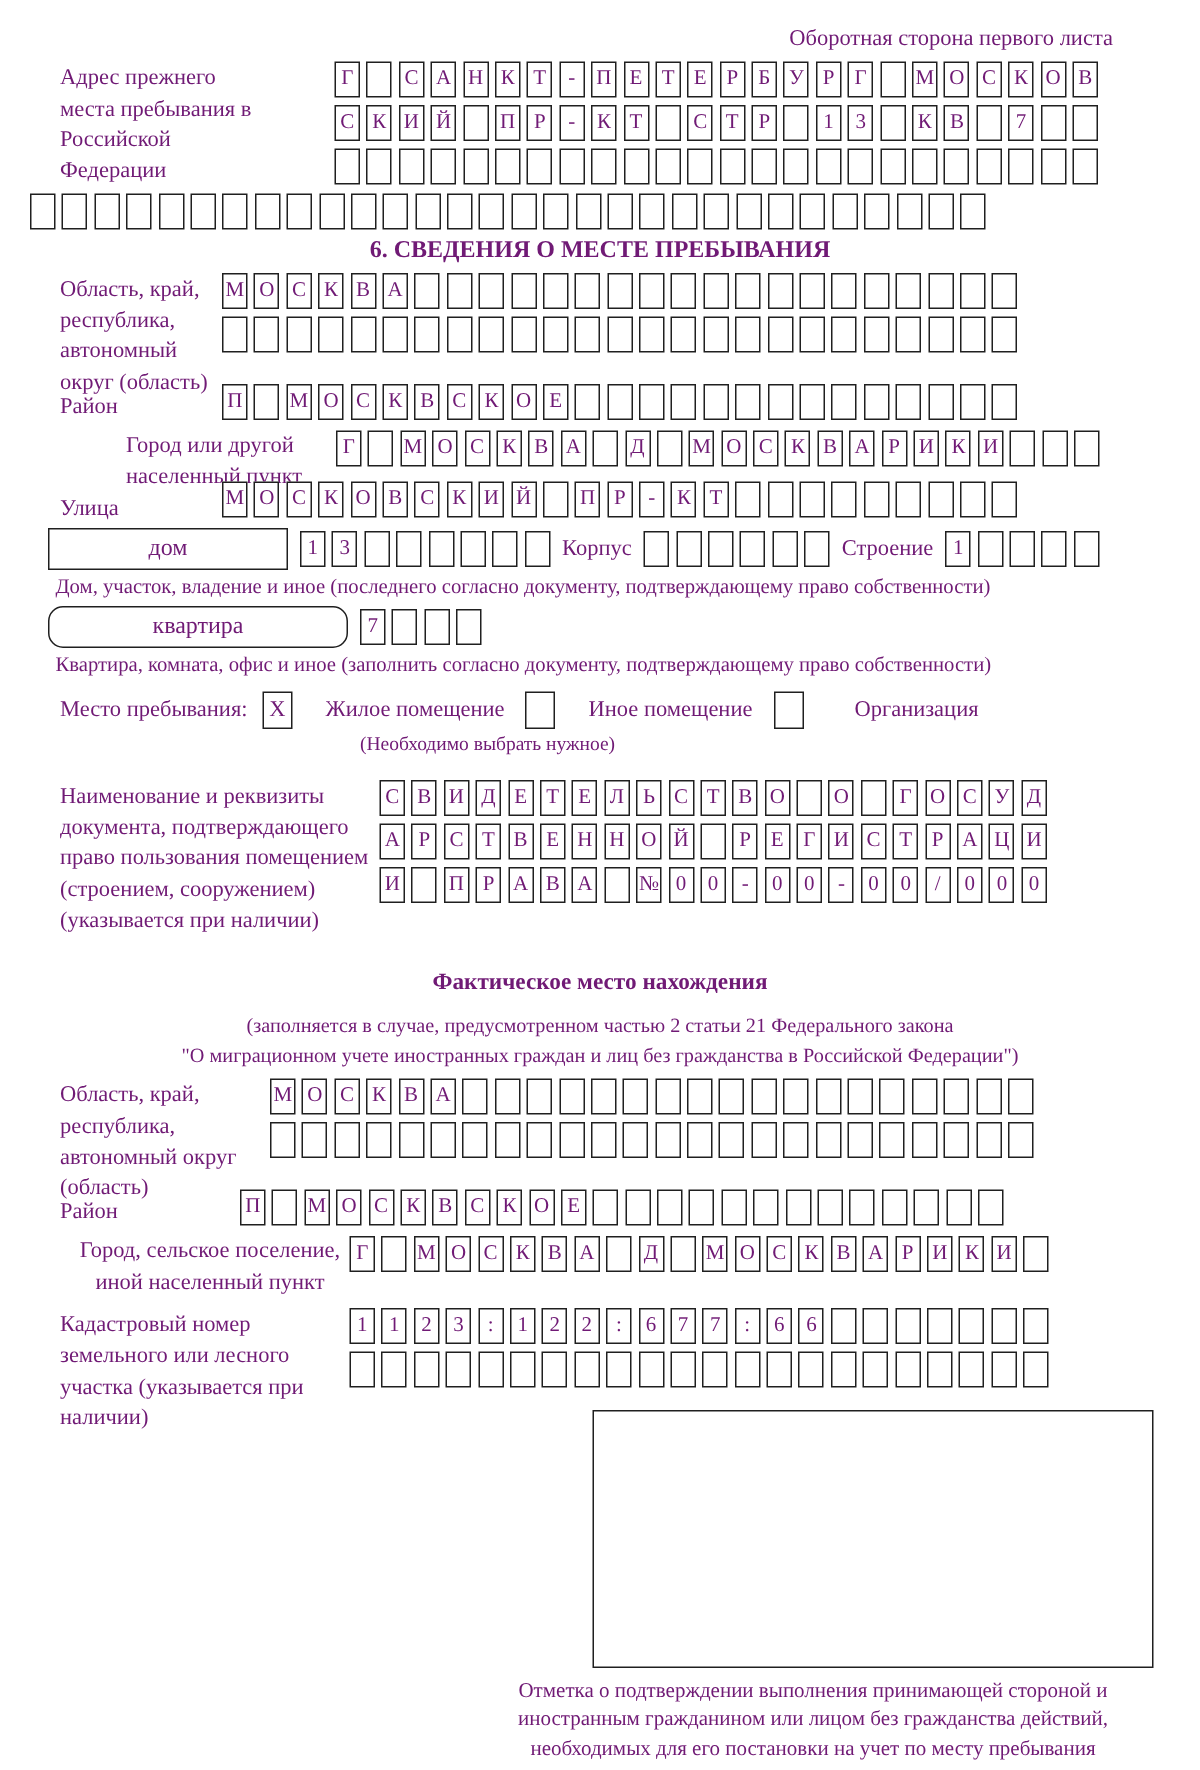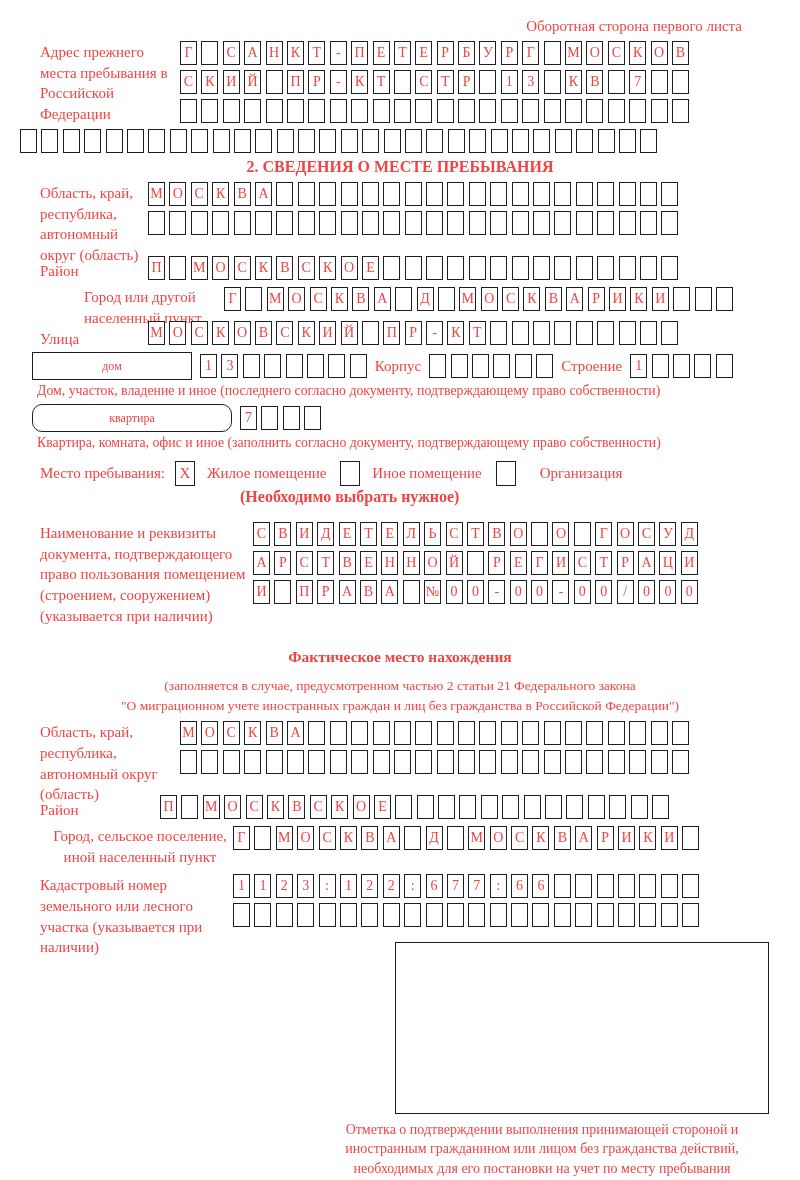--- a/index.html
+++ b/index.html
@@ -3,21 +3,21 @@
 <meta charset="utf-8">
 <style>
   * { margin:0; padding:0; box-sizing:border-box; }
   html,body { background:#fff; }
   .page {
     position:relative;
     width:800px; height:1180px;
     margin:0 auto;
     background:#fff;
     font-family:"Liberation Serif","DejaVu Serif",serif;
-    color:#ef4444;
+    color:#701a75;
     overflow:hidden;
   }
   .corner-note {
     text-align:right;
     padding:18px 58px 0 0;
     font-size:15px;
   }
   
   .cells { display:flex; gap:4.4px; margin-bottom:5px; }
   .cell {
@@ -34,54 +34,54 @@
   }
   .boxcol { display:flex; flex-direction:column; }
   .note { text-align:center; font-size:13.5px; margin:2px 0 4px 0; }
   .h-bold { text-align:center; font-weight:bold; font-size:16px; }
   .caption-left { font-size:13.8px; margin:1px 0 5px 37px; }
   
   .inline-row { display:flex; align-items:center; margin-left:32px; margin-bottom:3px; }
   .bigbox {
     border:1.5px solid #1f1f1f; height:28px;
     display:flex; align-items:center; justify-content:center;
-    font-size:12px; background:#fff;
+    font-size:16px; background:#fff;
   }
   .inline-row .cells { margin-bottom:0; }
   .inline-label { font-size:15px; padding:0 8px; white-space:nowrap; }
   
   .stay-row { display:flex; align-items:center; margin:10px 0 2px 40px; font-size:15px; }
   .chk {
     width:20px; height:25px; border:1.5px solid #1f1f1f;
     display:inline-flex; align-items:center; justify-content:center;
     font-size:15px; margin:0 12px 0 14px; flex:0 0 auto; background:#fff;
   }
   .stay-row .lead { white-space:nowrap;font-family:Liberation Serif, serif; }
-  .stay-row .opt-label { white-space:nowrap; }
-  .stay-caption { font-size:16px; margin:2px 0 8px 240px;font-weight:bold; }
+  .stay-row .opt-label { white-space:nowrap;margin-left:10px; }
+  .stay-caption { font-size:13px; margin:2px 0 8px 240px; }
   .section-note { text-align:center; font-size:13.5px; line-height:1.45; }
   .stamp-box {
     margin-left:395px; margin-top:6px;
     width:374px; height:172px;
     border:1.6px solid #1f1f1f; background:#fff;
   }
   .stamp-caption {
     margin-left:312px; margin-top:6px;
     width:460px;
     text-align:center; font-size:14px; line-height:1.38;
   } .mb6{margin-bottom:6px;}
 </style>
 </head>
 <body>
 
 <div class="page">
 
   <div class="corner-note">Оборотная сторона первого листа</div>
 
-  <div class="field" style="margin-top:6px; min-height:88px;">
+  <div class="field" style="margin-top:6px; min-height:88px;padding-left:43px;">
     <div class="field-label" style="width:130px;">Адрес прежнего места пребывания в Российской Федерации</div>
     <div class="boxcol" style="margin-left:180px;">
       <div class="cells">
           <span class="cell">Г</span>
           <span class="cell">&nbsp;</span>
           <span class="cell">С</span>
           <span class="cell">А</span>
           <span class="cell">Н</span>
           <span class="cell">К</span>
           <span class="cell">Т</span>
@@ -183,21 +183,21 @@
       <span class="cell">&nbsp;</span>
       <span class="cell">&nbsp;</span>
       <span class="cell">&nbsp;</span>
       <span class="cell">&nbsp;</span>
       <span class="cell">&nbsp;</span>
       <span class="cell">&nbsp;</span>
       <span class="cell">&nbsp;</span>
       <span class="cell">&nbsp;</span>
     </div>
 
-  <div class="h-bold mb6">2. СВЕДЕНИЯ О МЕСТЕ ПРЕБЫВАНИЯ</div>
+  <div class="h-bold mb6">6. СВЕДЕНИЯ О МЕСТЕ ПРЕБЫВАНИЯ</div>
 
   <div class="field" style="min-height:62px;">
     <div class="field-label" style="width:115px;">Область, край, республика, автономный округ (область)</div>
     <div class="boxcol" style="margin-left:148px;">
       <div class="cells">
           <span class="cell">М</span>
           <span class="cell">О</span>
           <span class="cell">С</span>
           <span class="cell">К</span>
           <span class="cell">В</span>

